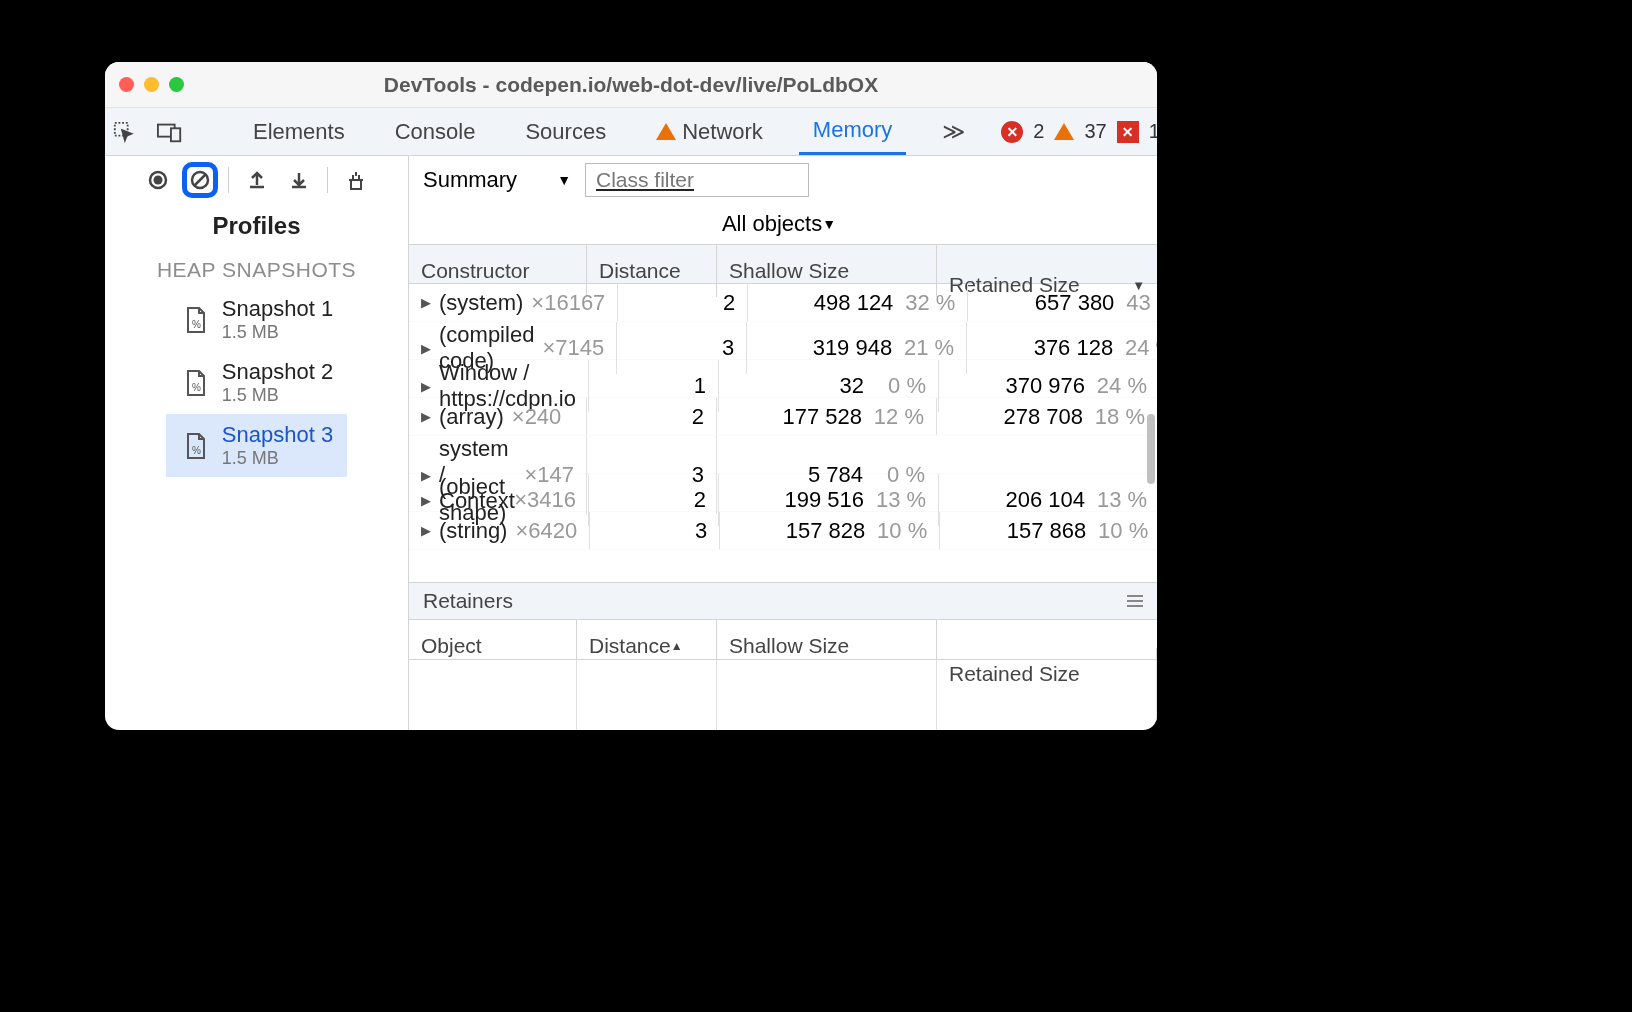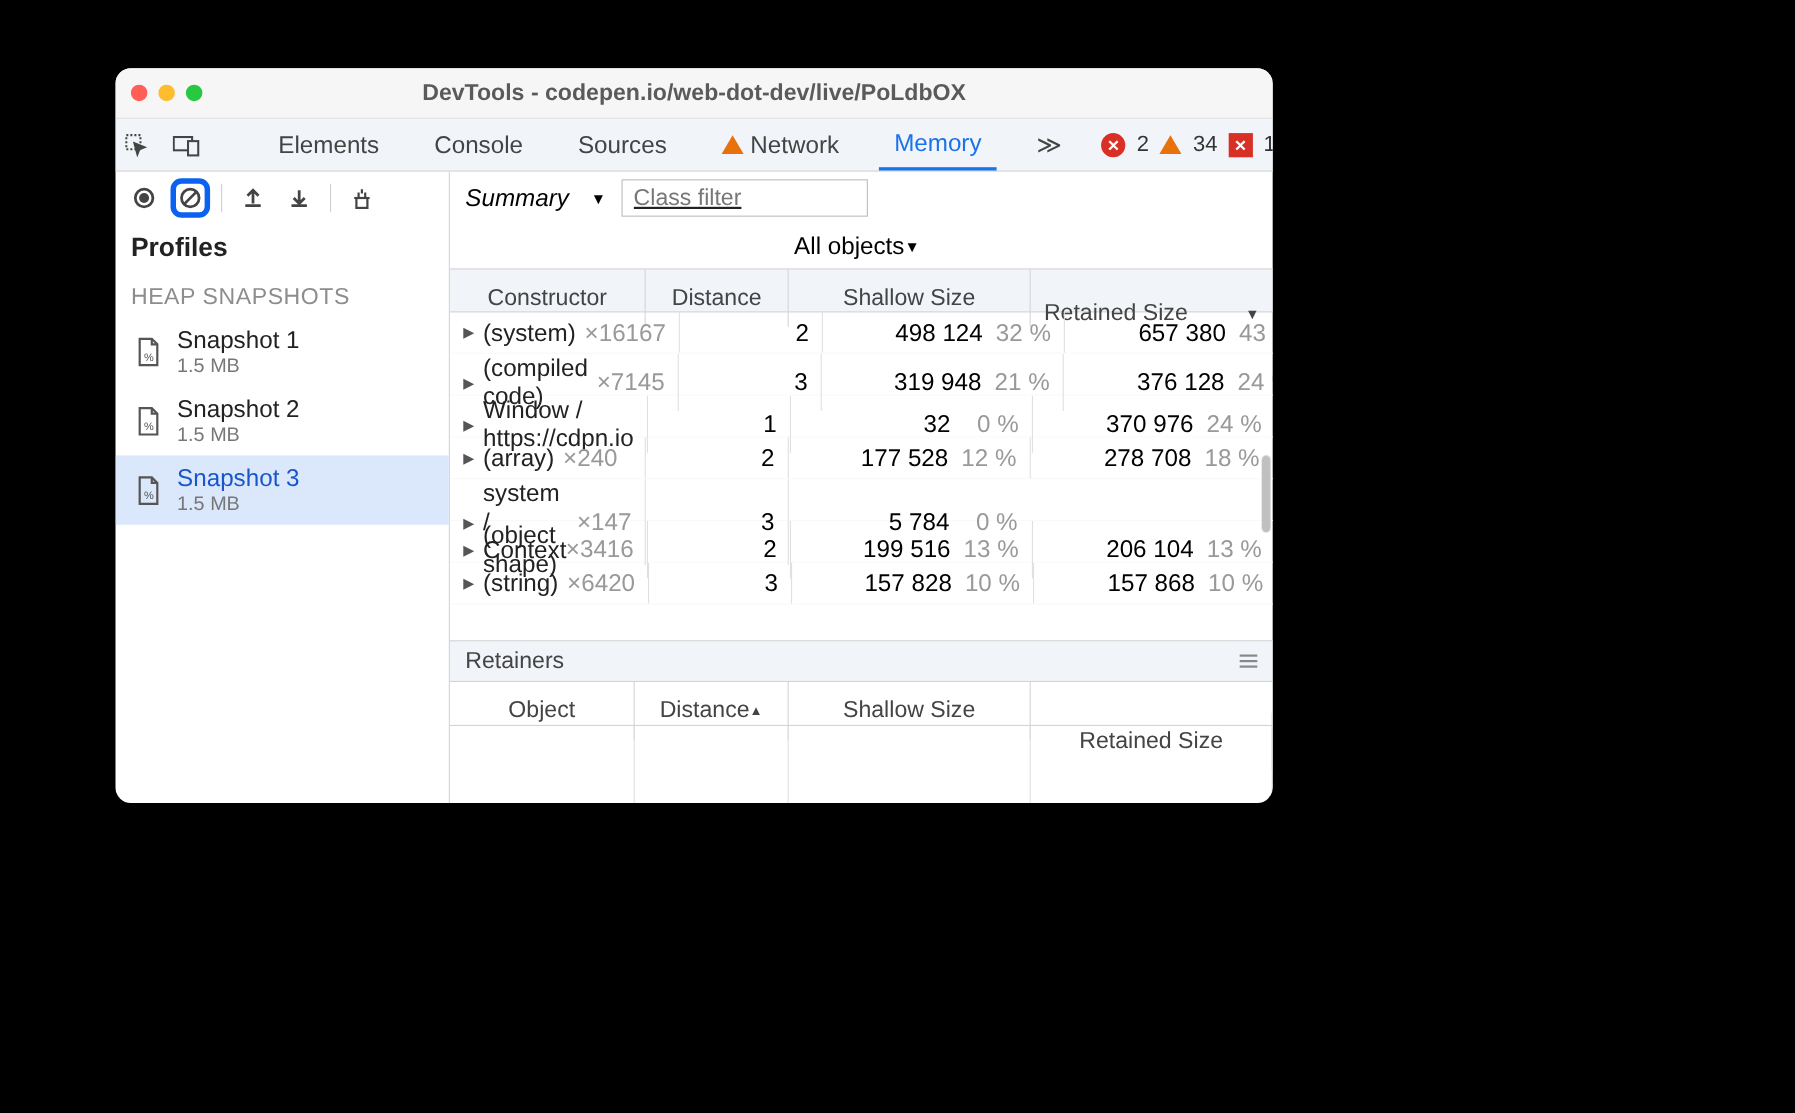--- a/index.html
+++ b/index.html
@@ -80,20 +80,21 @@
   .msg-badge { width: 22px; height: 22px; background: #d93025; color: #fff; display: flex; align-items: center; justify-content: center; font-size: 14px; font-weight: bold; }
 
   .body-area { display: flex; flex: 1; overflow: hidden; }
 
   .sidebar {
     width: 304px;
     border-right: 1px solid #d4d4d4;
     display: flex;
     flex-direction: column;
     font-size: 22px;
+    align-items: center;
   }
   .sb-icons {
     height: 48px;
     display: flex;
     align-items: center;
     padding: 0 8px;
     gap: 6px;
   }
   .sb-btn { width: 36px; height: 36px; display: flex; align-items: center; justify-content: center; }
   .highlight-ring { border: 5px solid #0b61f0; border-radius: 10px; }
@@ -108,21 +109,21 @@
   .snap-item.selected { background: #dbe7fb; }
   .snap-name { color: #222; font-size: 22px; }
   .snap-item.selected .snap-name { color: #1a56c9; }
   .snap-size { color: #777; font-size: 18px; }
 
   .main { flex: 1; display: flex; flex-direction: column; overflow: hidden; }
   .filter-row {
     height: 48px; display: flex; align-items: center; gap: 14px; padding: 0 14px;
     font-size: 22px;
   }
-  .dd { display: flex; align-items: center; gap: 20px; cursor: pointer; font-style: italic; }
+  .dd { display: flex; align-items: center; gap: 40px; cursor: pointer; }
   .dd .tri { font-size: 14px; }
   .class-filter {
     border: 1px solid #bcbcbc; height: 34px; padding: 0 10px; font-size: 21px; width: 224px;
     color: #222;
     text-decoration: underline;
   }
   .class-filter::placeholder { color: #777; }
   .allobj-row { height: 40px; display: flex; align-items: center; justify-content: center; padding: 0 22px 0 14px; font-size: 22px; }
 
   .table-header, .row {
@@ -131,21 +132,21 @@
     align-items: center;
   }
   .table-header {
     background: #f1f4f9;
     border-top: 1px solid #d4d4d4;
     border-bottom: 1px solid #d4d4d4;
     height: 40px;
     font-size: 21px;
     color: #444;
   }
-  .th { padding: 0 12px; border-right: 1px solid #d4d4d4; height: 100%; display: flex; align-items: center; justify-content: center; }
+  .th { padding: 0 12px; border-right: 1px solid #d4d4d4; height: 100%; display: flex; align-items: center; }
   .th:last-child { border-right: none; margin-top: 28px; }
   .th.sort { justify-content: space-between; }
   .rows { flex: 1; overflow: auto; font-size: 22px; }
   .row { height: 38px; border-bottom: 1px solid #f9f9f9; }
   .td { padding: 0 12px; display: flex; align-items: center; gap: 8px; border-right: 1px solid #e0e0e0; height: 100%; }
   .td:last-child { border-right: none; }
   .td.num { justify-content: flex-end; }
   .td.size { justify-content: flex-end; gap: 8px; }
   .pct { color: #999; min-width: 54px; text-align: right; }
   .cname { color: #222; }
@@ -233,21 +234,21 @@
         <span>Memory</span>
       </div>
     <div class="tab">
         <span>≫</span>
       </div>
 
     <div class="tabbar-right">
       <span class="err-badge">✕</span>
       <span class="count-text">2</span>
       <span class="warn-tri"></span>
-      <span class="count-text">34</span>
+      <span class="count-text">37</span>
       <span class="msg-badge">✕</span>
       <span class="count-text">1</span>
       <div class="tabicon">
         <svg width="24" height="24" viewBox="0 0 24 24" fill="none" stroke="#555" stroke-width="2">
           <circle cx="12" cy="12" r="3.5"></circle>
           <path d="M12 2v3M12 19v3M4.2 4.2l2.1 2.1M17.7 17.7l2.1 2.1M2 12h3M19 12h3M4.2 19.8l2.1-2.1M17.7 6.3l2.1-2.1"></path>
         </svg>
       </div>
       <div class="tabicon">
         <svg width="6" height="22" viewBox="0 0 6 22" fill="#555">

